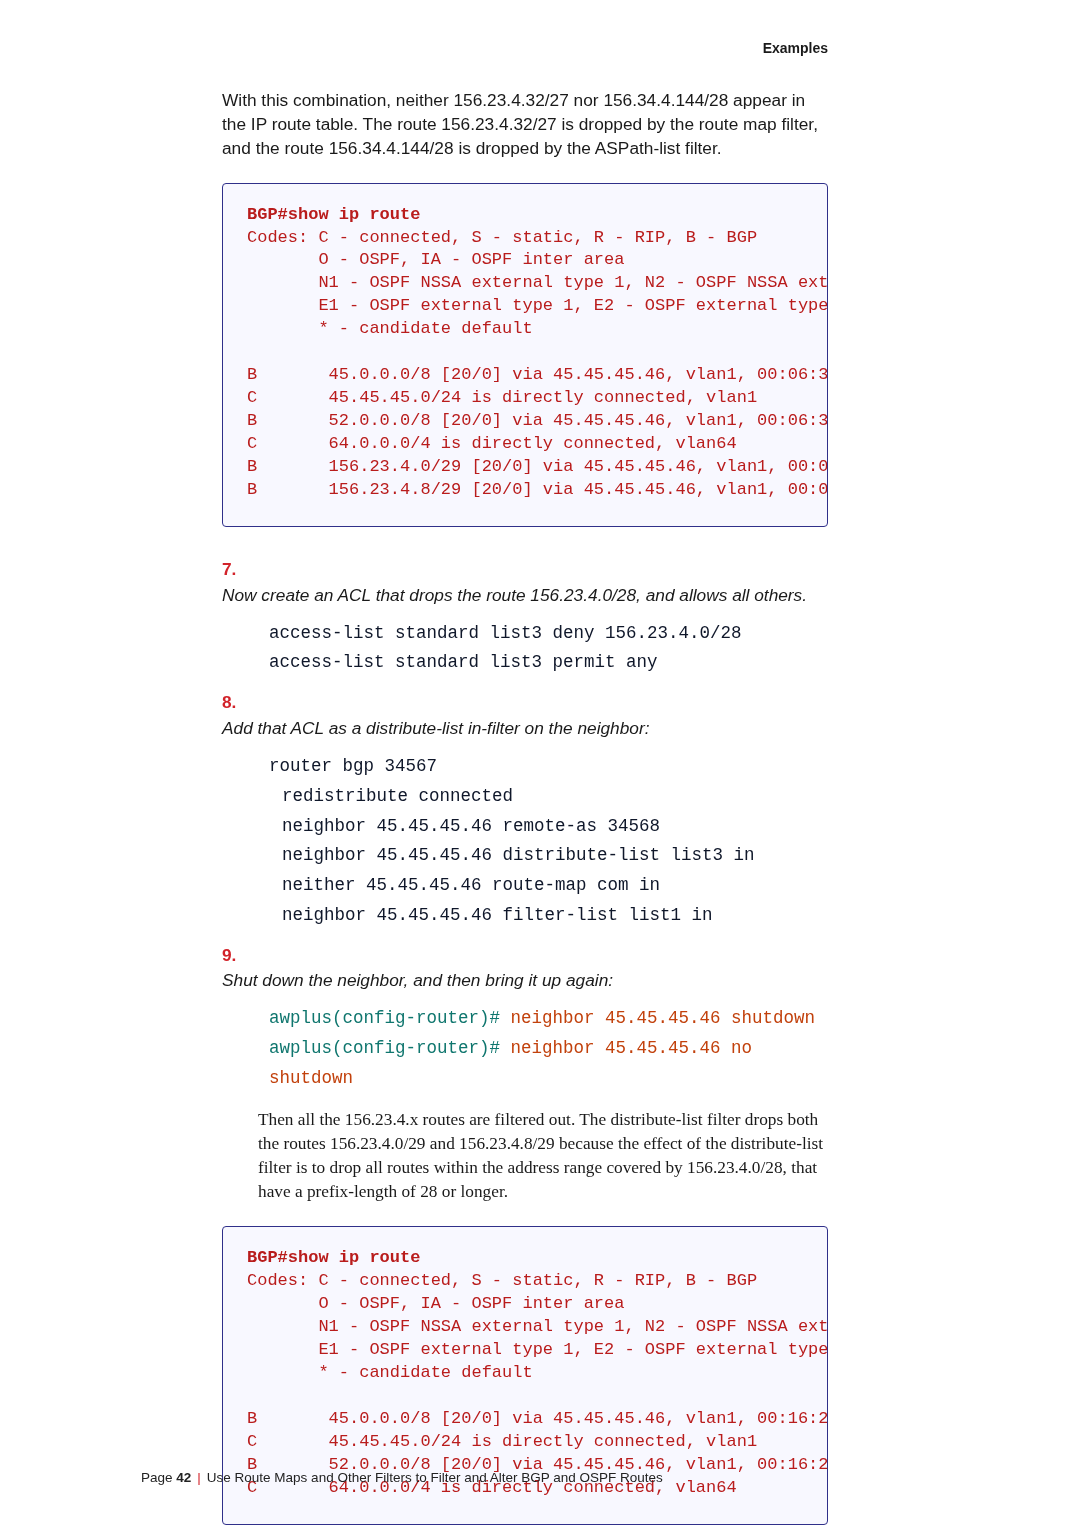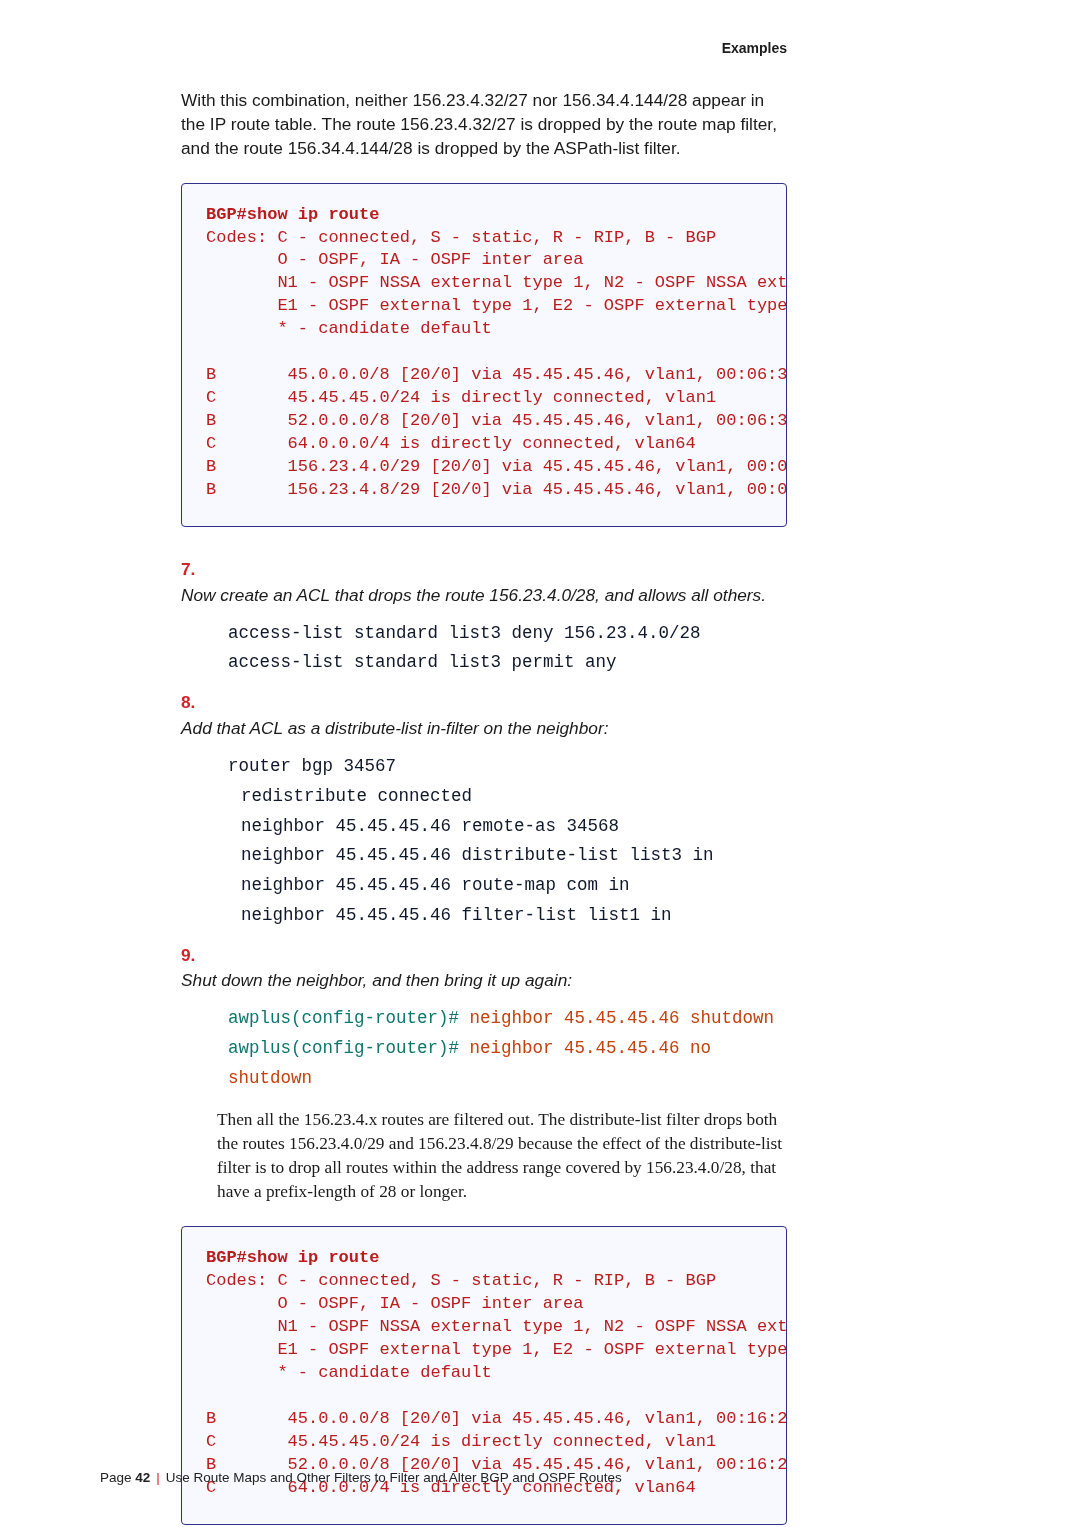--- a/index.html
+++ b/index.html
@@ -10,20 +10,21 @@
     color: #1a1a1a;
     width: 1080px;
     box-sizing: border-box;
   }
   .page {
     position: relative;
     width: 887px;
     height: 1527px;
     padding: 55px 100px 80px 71px;
     box-sizing: border-box;
+    margin-left: 41px;
   }
   .header-right {
     position: absolute;
     top: 40px;
     right: 100px;
     font-weight: 700;
     font-size: 14px;
   }
   .body-text {
     margin: 33px 0 0 110px;
@@ -122,21 +123,21 @@
   <div class="step">
     <span class="num">7.</span><span class="txt">Now create an ACL that drops the route 156.23.4.0/28, and allows all others.</span>
   </div>
   <div class="mono-block">access-list standard list3 deny 156.23.4.0/28
 access-list standard list3 permit any</div>
 
   <div class="step" style="margin-top:12px">
     <span class="num">8.</span><span class="txt">Add that ACL as a distribute-list in-filter on the neighbor:</span>
   </div>
   <div class="mono-block"><span>router bgp 34567</span>
-<span class="indent1">redistribute connected</span><span class="indent1">neighbor 45.45.45.46 remote-as 34568</span><span class="indent1">neighbor 45.45.45.46 distribute-list list3 in</span><span class="indent1">neighbor 45.45.45.46 route-map com in</span><span class="indent1">neighbor 45.45.45.46 filter-list list1 in</span></div>
+<span class="indent1">redistribute connected</span><span class="indent1">neighbor 45.45.45.46 remote-as 34568</span><span class="indent1">neighbor 45.45.45.46 distribute-list list3 in</span><span class="indent1">neither 45.45.45.46 route-map com in</span><span class="indent1">neighbor 45.45.45.46 filter-list list1 in</span></div>
 
   <div class="step" style="margin-top:12px">
     <span class="num">9.</span><span class="txt">Shut down the neighbor, and then bring it up again:</span>
   </div>
   <div class="mono-line"><span class="prompt">awplus(config-router)# </span><span class="out">neighbor 45.45.45.46 shutdown</span></div>
   <div class="mono-line" style="margin-top:0"><span class="prompt">awplus(config-router)# </span><span class="out">neighbor 45.45.45.46 no shutdown</span></div>
 
   <div class="para">Then all the 156.23.4.x routes are filtered out. The distribute-list filter drops both the routes 156.23.4.0/29 and 156.23.4.8/29 because the effect of the distribute-list filter is to drop all routes within the address range covered by 156.23.4.0/28, that have a prefix-length of 28 or longer.</div>
 
   <div class="code-box"><span class="cmd">BGP#show ip route</span>

